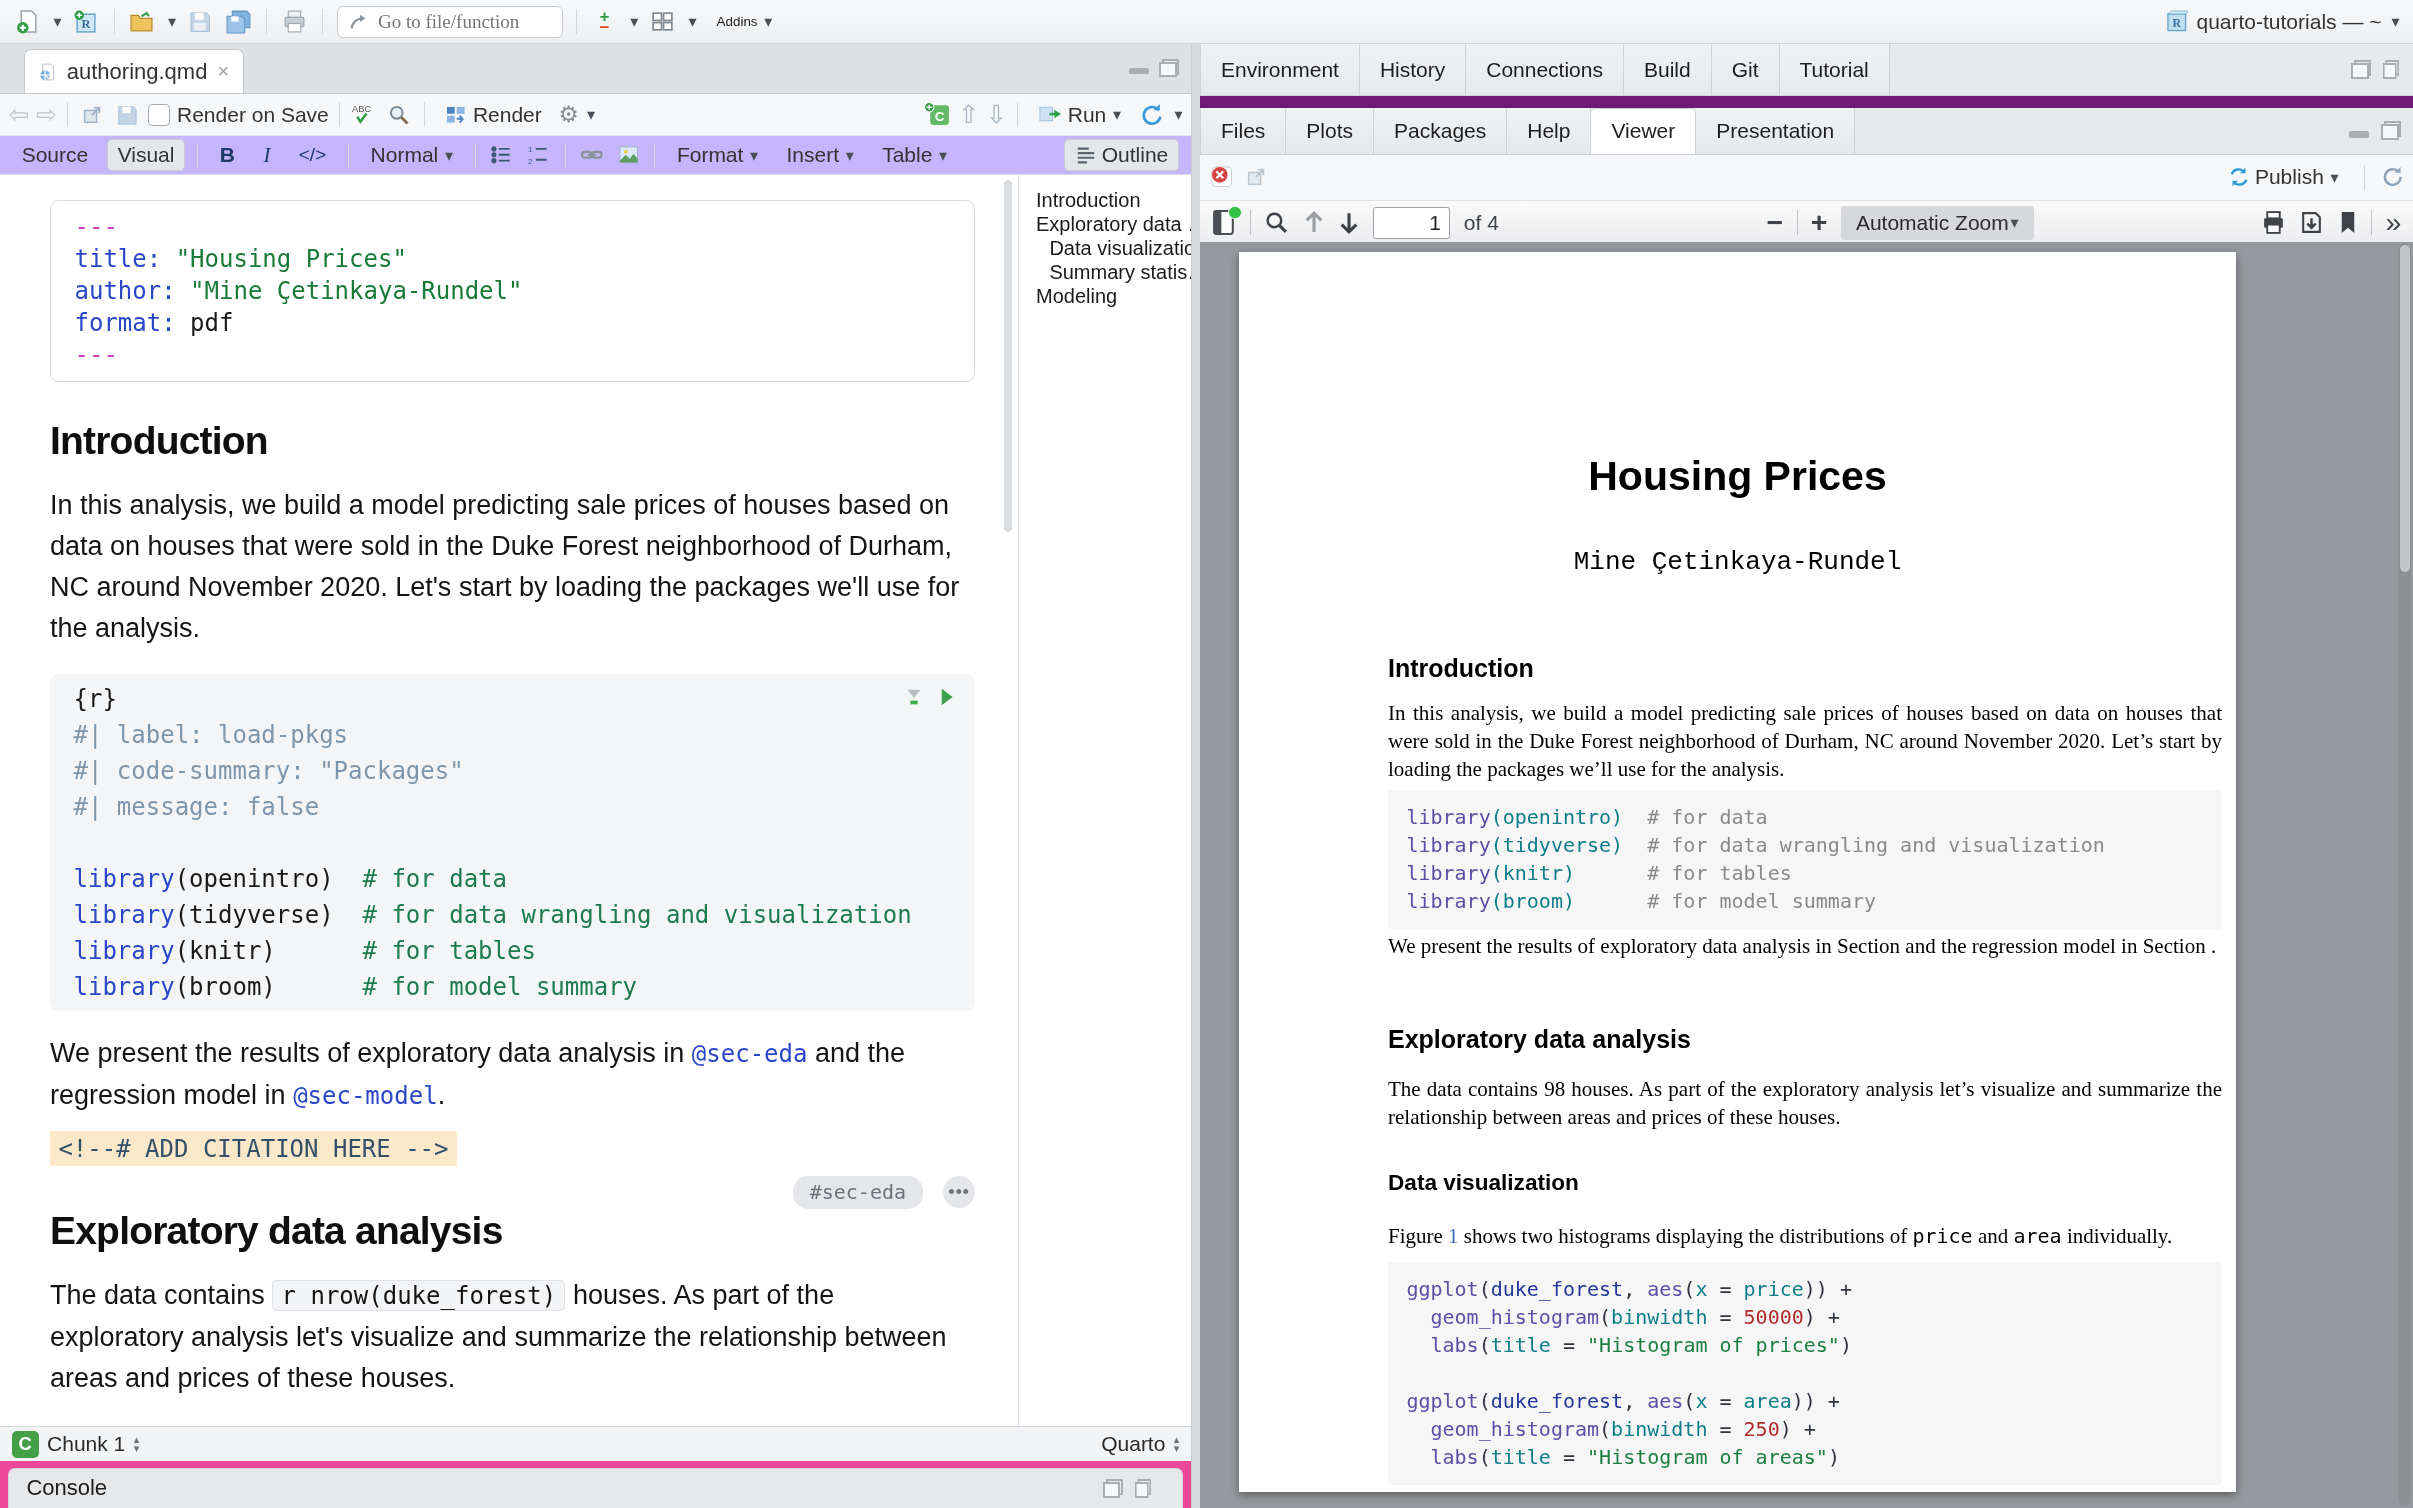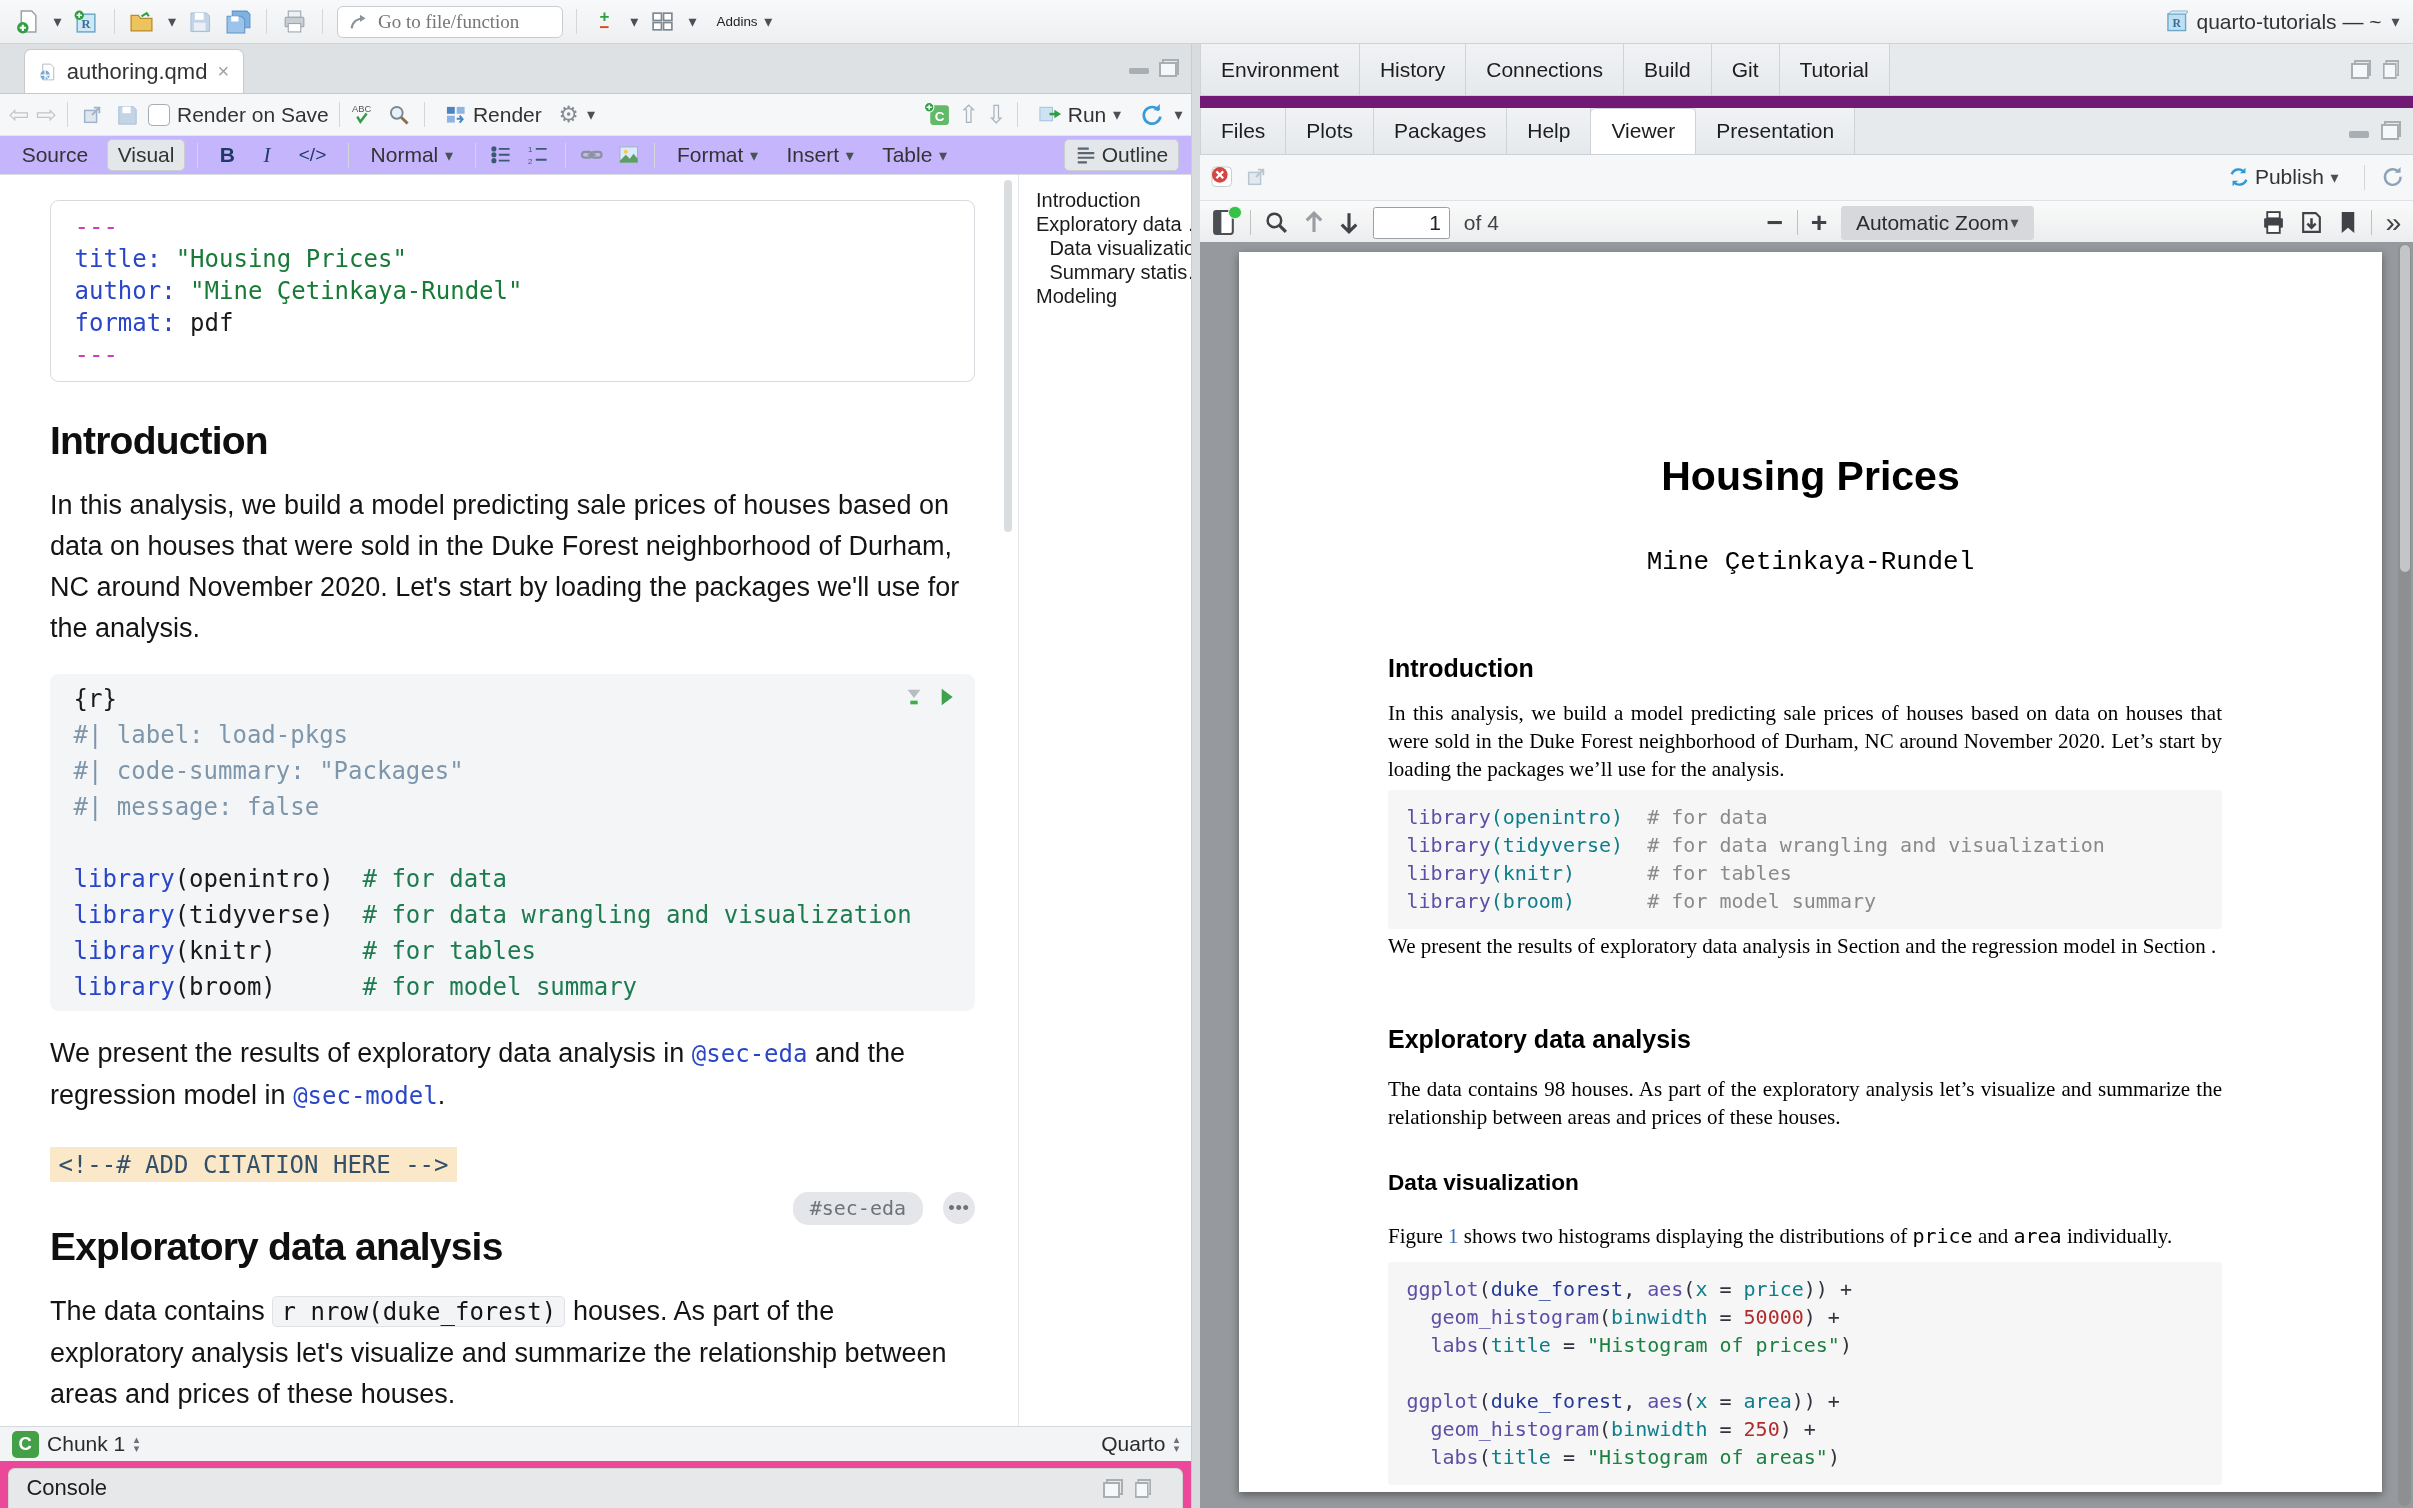--- a/index.html
+++ b/index.html
@@ -46,21 +46,21 @@
   .outline-item.ind{padding-left:13.4px}
   #yaml-block{border:1.7px solid #d6d9dd;border-radius:8.4px;padding:10px 23.5px;font-size:24px;line-height:32px}
   .code-lines div{white-space:pre}
   .md{color:#c83fc0}.mk{color:#2a46c8}.ms{color:#177a36}.mp{color:#1a1a1a}.mo{color:#7e96ab}.mc{color:#1d7b50}
   h1.ed{font-size:39px;letter-spacing:-0.8px;color:#0f0f0f;margin-top:37px}
   p.ed{font-size:27px;line-height:41px;color:#141414;margin-top:22px;width:925px}
   #chunk{position:relative;background:#f4f5f7;border-radius:8.4px;margin-top:25px;padding:6.7px 23.5px;font-size:24px;line-height:36px}
   #chunk-icons{position:absolute;top:11.7px;right:18.4px;display:flex;gap:13.4px;align-items:center}
   .ref{font-family:"DejaVu Sans Mono",monospace;color:#2a46c8;font-size:24px}
   .ic{font-family:"DejaVu Sans Mono",monospace;background:#f3f4f6;border:0.8px solid #e0e2e5;border-radius:5px;padding:0.8px 8.4px;font-size:24px}
-  #cite{display:inline-block;margin-top:30px;background:#fae8c8;padding:3.4px 8.4px}
+  #cite{display:inline-block;margin-top:14px;background:#fae8c8;padding:3.4px 8.4px}
   #cite span{font-family:"DejaVu Sans Mono",monospace;font-size:24px;color:#33506b}
   #badge-row{display:flex;justify-content:flex-end;align-items:center;gap:20px;margin-top:10px}
   #sec-badge{background:#e4e6e9;color:#6d737a;font-family:"DejaVu Sans Mono",monospace;font-size:20px;border-radius:15px;padding:4.2px 17px}
   #more-btn{width:32px;height:32px;border-radius:50%;background:#e4e6e9;color:#6d737a;display:flex;align-items:center;justify-content:center;font-size:18.4px;letter-spacing:0.8px}
   
   #ed-status{position:absolute;bottom:47px;left:0;right:0;height:35px;background:#f2f4f6;border-top:0.8px solid #d6d9dc;display:flex;align-items:center;padding:0 11.7px;font-size:21px;color:#2b2b2b;gap:8.4px}
   .spin{display:inline-flex;flex-direction:column;font-size:11px;line-height:9.2px;color:#6b7177}
   #chunk-c{width:27px;height:27px;border-radius:5px;background:#43a047;color:#fff;font-weight:bold;display:flex;align-items:center;justify-content:center;font-size:18.4px}
   #console-pane{position:absolute;bottom:0;left:0;right:0;height:47px;background:#ec4899}
   #console-hdr{position:absolute;left:8.4px;right:8.4px;top:6.7px;bottom:0;background:#e6e8ea;border:0.8px solid #d2d5d8;border-bottom:none;border-radius:6.7px 6.7px 0 0;display:flex;align-items:center;padding:0 17px;font-size:22px;color:#1d1d1d}
@@ -73,21 +73,21 @@
   .r-tab:first-child{border-left:0.8px solid #cfd2d6}
   .r-winctl{margin-left:auto;display:flex;gap:10px;align-items:center;padding-right:11.7px}
   #viewer-toolbar{height:46px;background:#f6f7f8;border-bottom:0.8px solid #dfe1e4;display:flex;align-items:center;padding:0 10px;gap:11.7px;font-size:21px;color:#333}
   #pdf-toolbar{height:45px;background:linear-gradient(#fafafa,#ebecee);border-bottom:0.8px solid #b7babd;display:flex;align-items:center;padding:0 11.7px;gap:13.4px;color:#3f4347}
   .pdfsep{width:0.8px;height:25px;background:#bfc2c5}
   #page-input{width:77px;height:32px;background:#fff;border:0.8px solid #9aa0a6;border-radius:2.5px;text-align:right;font-size:21px;padding-right:8.4px;color:#222;font-family:"Liberation Sans",sans-serif}
   #page-of{font-size:21px;color:#3f4347}
   .zoomglyph{font-size:28.5px;font-weight:bold;color:#3f4347}
   #zoom-select{background:#d6d8db;border-radius:3.4px;height:34px;display:flex;align-items:center;padding:0 15px;font-size:21px;color:#2c2c2c}
   #pdf-area{position:absolute;top:198px;left:0;right:0;bottom:0;background:#96999d;overflow:hidden}
-  #pdf-page{position:absolute;left:39px;top:10px;width:1143px;height:1240px;background:#fff;box-shadow:0 2.5px 8.4px rgba(0,0,0,.4)}
+  #pdf-page{position:absolute;left:39px;top:10px;width:997px;height:1240px;background:#fff;box-shadow:0 2.5px 8.4px rgba(0,0,0,.4)}
   #pdf-vscroll{position:absolute;right:1.7px;top:1.7px;width:13.4px;bottom:1.7px;background:#8d8f93;border-radius:6.7px}
   #pdf-vthumb{position:absolute;left:1.7px;top:1.7px;width:10px;height:327px;background:#c3c5c8;border-radius:5px}
   
   .pabs{position:absolute;left:149px;width:834px}
   .p-title{left:0;width:100%;text-align:center;font-weight:bold;font-size:41px;color:#000}
   .p-author{left:0;width:100%;text-align:center;font-family:Liberation Mono, monospace;font-size:26px;color:#000}
   .p-h{font-weight:bold;font-size:25px;color:#000}
   .p-h3{font-weight:bold;font-size:22.6px;color:#000}
   .p-body{font-family:"Liberation Serif",serif;font-size:21px;line-height:28px;text-align:justify;color:#000}
   .p-code{background:#f6f6f7;border-radius:3.4px;padding:13.4px 18.4px;font-size:20px;line-height:28px;font-family:"DejaVu Sans Mono",monospace}

